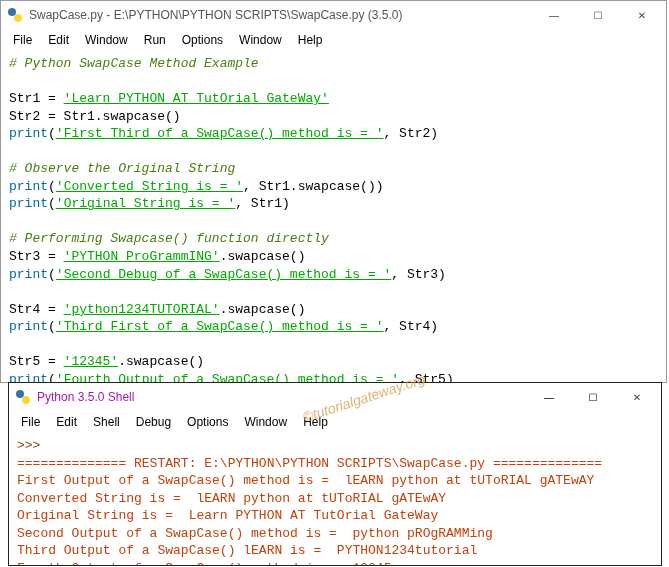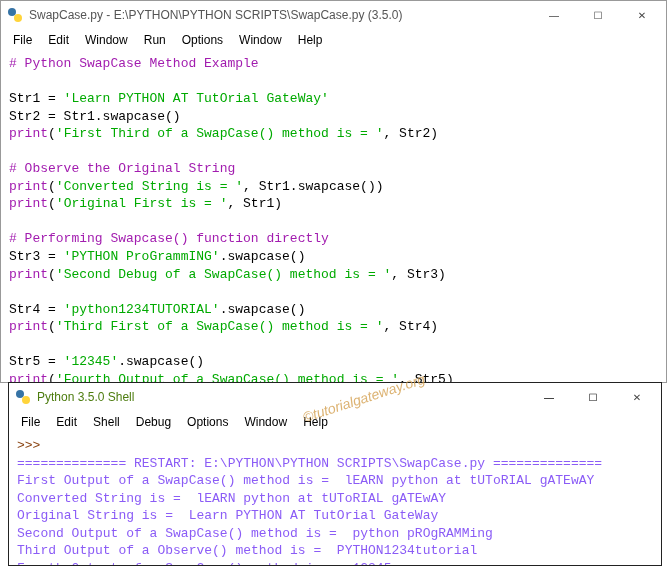--- a/index.html
+++ b/index.html
@@ -49,21 +49,21 @@
   height: 16px;
   margin-right: 6px;
 }
 .titlebar-text {
   flex: 1;
   color: #555;
   font-size: 12px;
   white-space: nowrap;
   overflow: hidden;
 }
-.shell .titlebar-text { color: #4d7c0f; }
+.shell .titlebar-text { color: #a21caf; }
 .controls {
   display: flex;
 }
 .ctrl-btn {
   width: 44px;
   height: 26px;
   display: flex;
   align-items: center;
   justify-content: center;
   color: #444;
@@ -86,24 +86,24 @@
 .code-area {
   flex: 1;
   padding: 4px 8px;
   font-family: "Courier New", monospace;
   font-size: 13px;
   line-height: 1.35;
   white-space: pre;
   overflow: hidden;
   color: #000;
 }
-.c-comment { color: #a21caf; }
-.c-str { color: #00aa00; }
-.c-fn { color: #a21caf; }
-.shell-out { color: #8b5cf6; }
+.c-comment { color: #4d7c0f; font-style: italic; }
+.c-str { color: #00aa00; text-decoration: underline; }
+.c-fn { color: #0369a1; }
+.shell-out { color: #c2410c; }
 .shell-prompt { color: #8b4513; }
 .watermark {
   position: absolute;
   top: 390px;
   left: 300px;
   color: #d4a050;
   font-size: 14px;
   font-style: italic;
   transform: rotate(-18deg);
   pointer-events: none;
@@ -138,21 +138,21 @@
     <span>Help</span>
   </div>
   <div class="code-area"><span class="c-comment"># Python SwapCase Method Example</span>
 
 <span>Str1 = </span><span class="c-str">'Learn PYTHON AT TutOrial GateWay'</span>
 <span>Str2 = Str1.swapcase()</span>
 <span class="c-fn">print</span><span>(</span><span class="c-str">'First Third of a SwapCase() method is = '</span><span>, Str2)</span>
 
 <span class="c-comment"># Observe the Original String</span>
 <span class="c-fn">print</span><span>(</span><span class="c-str">'Converted String is = '</span><span>, Str1.swapcase())</span>
-<span class="c-fn">print</span><span>(</span><span class="c-str">'Original First is = '</span><span>, Str1)</span>
+<span class="c-fn">print</span><span>(</span><span class="c-str">'Original String is = '</span><span>, Str1)</span>
 
 <span class="c-comment"># Performing Swapcase() function directly</span>
 <span>Str3 = </span><span class="c-str">'PYTHON ProGrammING'</span><span>.swapcase()</span>
 <span class="c-fn">print</span><span>(</span><span class="c-str">'Second Debug of a SwapCase() method is = '</span><span>, Str3)</span>
 
 <span>Str4 = </span><span class="c-str">'python1234TUTORIAL'</span><span>.swapcase()</span>
 <span class="c-fn">print</span><span>(</span><span class="c-str">'Third First of a SwapCase() method is = '</span><span>, Str4)</span>
 
 <span>Str5 = </span><span class="c-str">'12345'</span><span>.swapcase()</span>
 <span class="c-fn">print</span><span>(</span><span class="c-str">'Fourth Output of a SwapCase() method is = '</span><span>, Str5)</span></div>
@@ -181,18 +181,18 @@
     <span>Options</span>
     <span>Window</span>
     <span>Help</span>
   </div>
   <div class="code-area"><span class="shell-prompt">&gt;&gt;&gt;</span>
 <span class="shell-out">============== RESTART: E:\PYTHON\PYTHON SCRIPTS\SwapCase.py ==============</span>
 <span class="shell-out">First Output of a SwapCase() method is =  lEARN python at tUToRIAL gATEwAY</span>
 <span class="shell-out">Converted String is =  lEARN python at tUToRIAL gATEwAY</span>
 <span class="shell-out">Original String is =  Learn PYTHON AT TutOrial GateWay</span>
 <span class="shell-out">Second Output of a SwapCase() method is =  python pROgRAMMing</span>
-<span class="shell-out">Third Output of a Observe() method is =  PYTHON1234tutorial</span>
+<span class="shell-out">Third Output of a SwapCase() lEARN is =  PYTHON1234tutorial</span>
 <span class="shell-out">Fourth Output of a SwapCase() method is =  12345</span>
  </div>
 </div>
 
 <div class="watermark">©tutorialgateway.org</div>
 
 </body></html>

